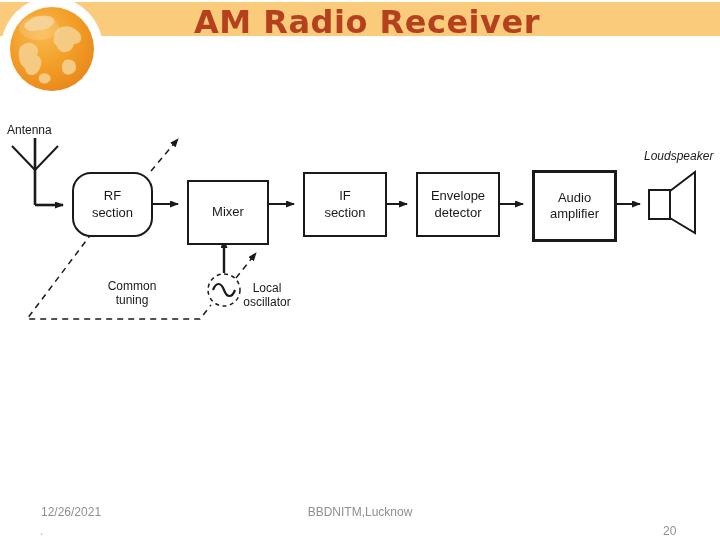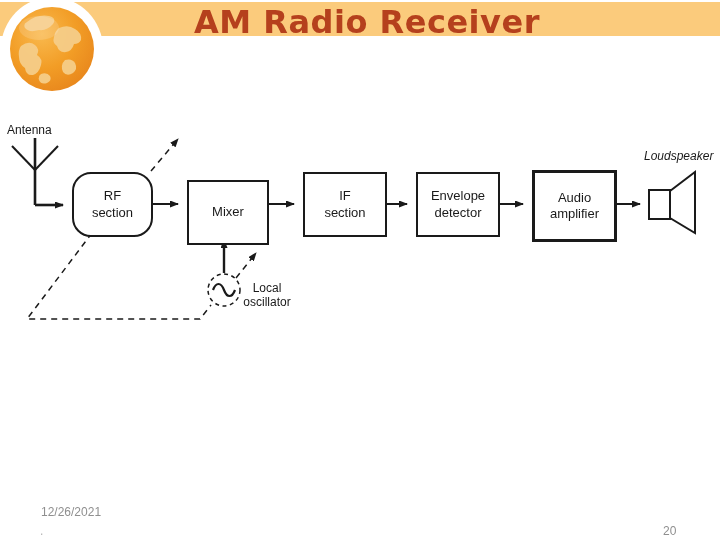--- a/index.html
+++ b/index.html
@@ -125,22 +125,27 @@
     <span>Audio</span>
     <span>amplifier</span>
   </div>
   <div class="block block-env">
     <span>Envelope</span>
     <span>detector</span>
   </div>
 
   <div class="diag-label lbl-antenna">Antenna</div>
   <div class="diag-label lbl-speaker">Loudspeaker</div>
+  <div class="diag-label lbl-tuning">
+    <div>Common</div>
+    <div>tuning</div>
+  </div>
   <div class="diag-label lbl-osc">
     <div>Local</div>
     <div>oscillator</div>
   </div>
 
   <div class="footer-text f-date">12/26/2021</div>
+  <div class="footer-text f-center">BBDNITM,Lucknow</div>
   <div class="footer-text f-page">20</div>
   <div class="footer-text f-dot">.</div>
 
 </div>
 
 </body></html>

